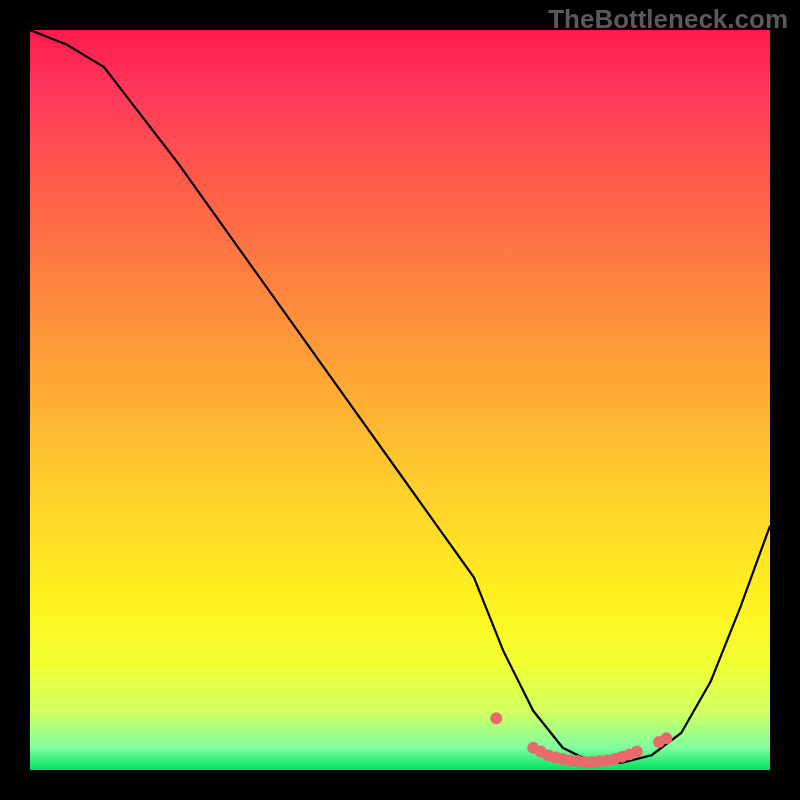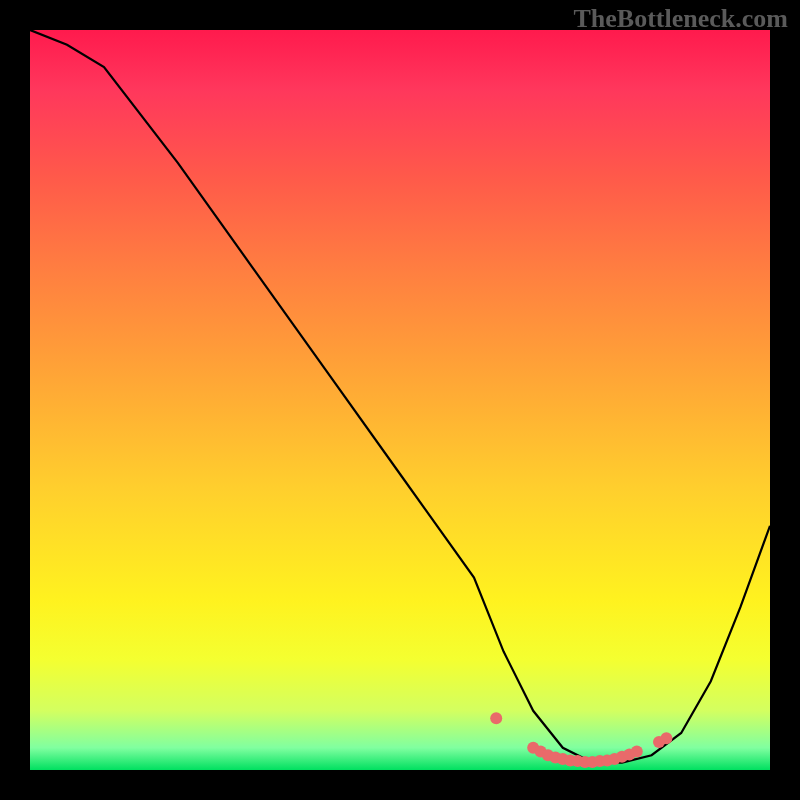--- a/index.html
+++ b/index.html
@@ -13,21 +13,21 @@
   }
   .container {
     position: relative;
     width: 800px;
     height: 800px;
   }
   .watermark {
     position: absolute;
     top: 4px;
     right: 12px;
-    font-family: Liberation Serif, serif;
+    font-family: Liberation Sans, sans-serif;
     font-size: 26px;
     font-weight: bold;
     color: #5a5a5a;
     z-index: 20;
   }
   .plot-frame {
     position: absolute;
     left: 30px;
     top: 30px;
     width: 740px;

